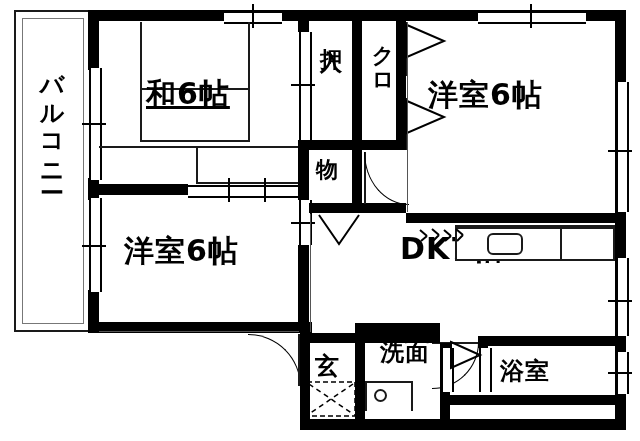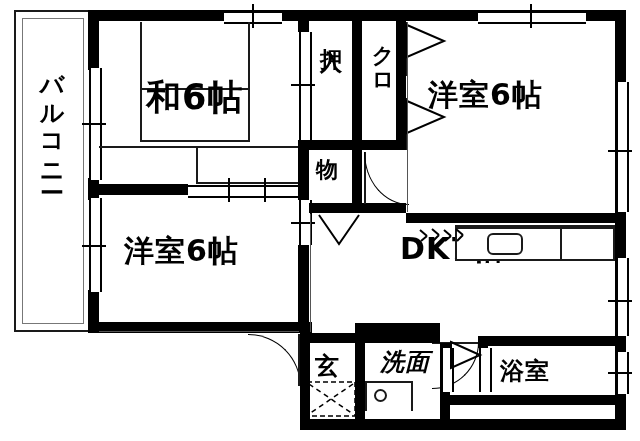--- a/index.html
+++ b/index.html
@@ -37,21 +37,21 @@
     letter-spacing:1px;
     font-family:"DejaVu Sans","Liberation Sans",sans-serif;
   }
   .label.vert{
     writing-mode:vertical-rl;
     text-orientation:upright;
     white-space:nowrap;
     letter-spacing:3px;
   }
   .lbl-xl{font-size:30px;}
-  .lbl-lg{font-size:35px;}
+  .lbl-lg{font-size:30px;text-decoration:underline;}
   .lbl-md{font-size:24px;}
   .lbl-sm{font-size:22px;}
 
   
   .arc{position:absolute;border:1.5px solid #000;border-radius:50%;background:transparent;}
   .arc-tr{border-width:1.5px 1.5px 0 0;border-top-right-radius:100%;border-top-left-radius:0;border-bottom-left-radius:0;border-bottom-right-radius:0;}
   .arc-bl{border-width:0 0 1.5px 1.5px;border-bottom-left-radius:100%;border-top-left-radius:0;border-top-right-radius:0;border-bottom-right-radius:0;}
   .arc-br{border-width:0 1.5px 1.5px 0;border-bottom-right-radius:100%;border-top-left-radius:0;border-top-right-radius:0;border-bottom-left-radius:0;}
 
   
@@ -198,21 +198,21 @@
   <div class="arc arc-br" style="left:432px;top:342px;width:46px;height:46px;"></div>
   <div class="thin" style="left:432px;top:342px;width:46px;height:2px;"></div>
 
   <div class="wall" style="left:300px;top:333px;width:78px;height:10px;"></div>
   <div class="wall" style="left:355px;top:343px;width:10px;height:76px;"></div>
   <div class="wall" style="left:355px;top:323px;width:85px;height:20px;"></div>
   <div class="wall" style="left:440px;top:343px;width:10px;height:76px;"></div>
   <div class="wall" style="left:300px;top:333px;width:10px;height:86px;"></div>
 
   <div class="label lbl-md" style="left:315px;top:350px;">玄</div>
-  <div class="label lbl-md" style="left:380px;top:346px;font-style:italic;">洗面</div>
+  <div class="label lbl-md" style="left:380px;top:336px;">洗面</div>
   <div class="label lbl-md" style="left:500px;top:355px;">浴室</div>
 
   <div class="abs" style="left:306px;top:381px;">
     <svg width="50" height="36" viewBox="0 0 50 36">
       <rect x="1" y="1" width="48" height="34" fill="none" stroke="#000" stroke-width="1.5" stroke-dasharray="5,3"></rect>
       <g stroke="#000" stroke-width="1.5" fill="none" stroke-dasharray="5,4">
         <line x1="3" y1="3" x2="47" y2="33"></line>
         <line x1="47" y1="3" x2="3" y2="33"></line>
       </g>
     </svg>

